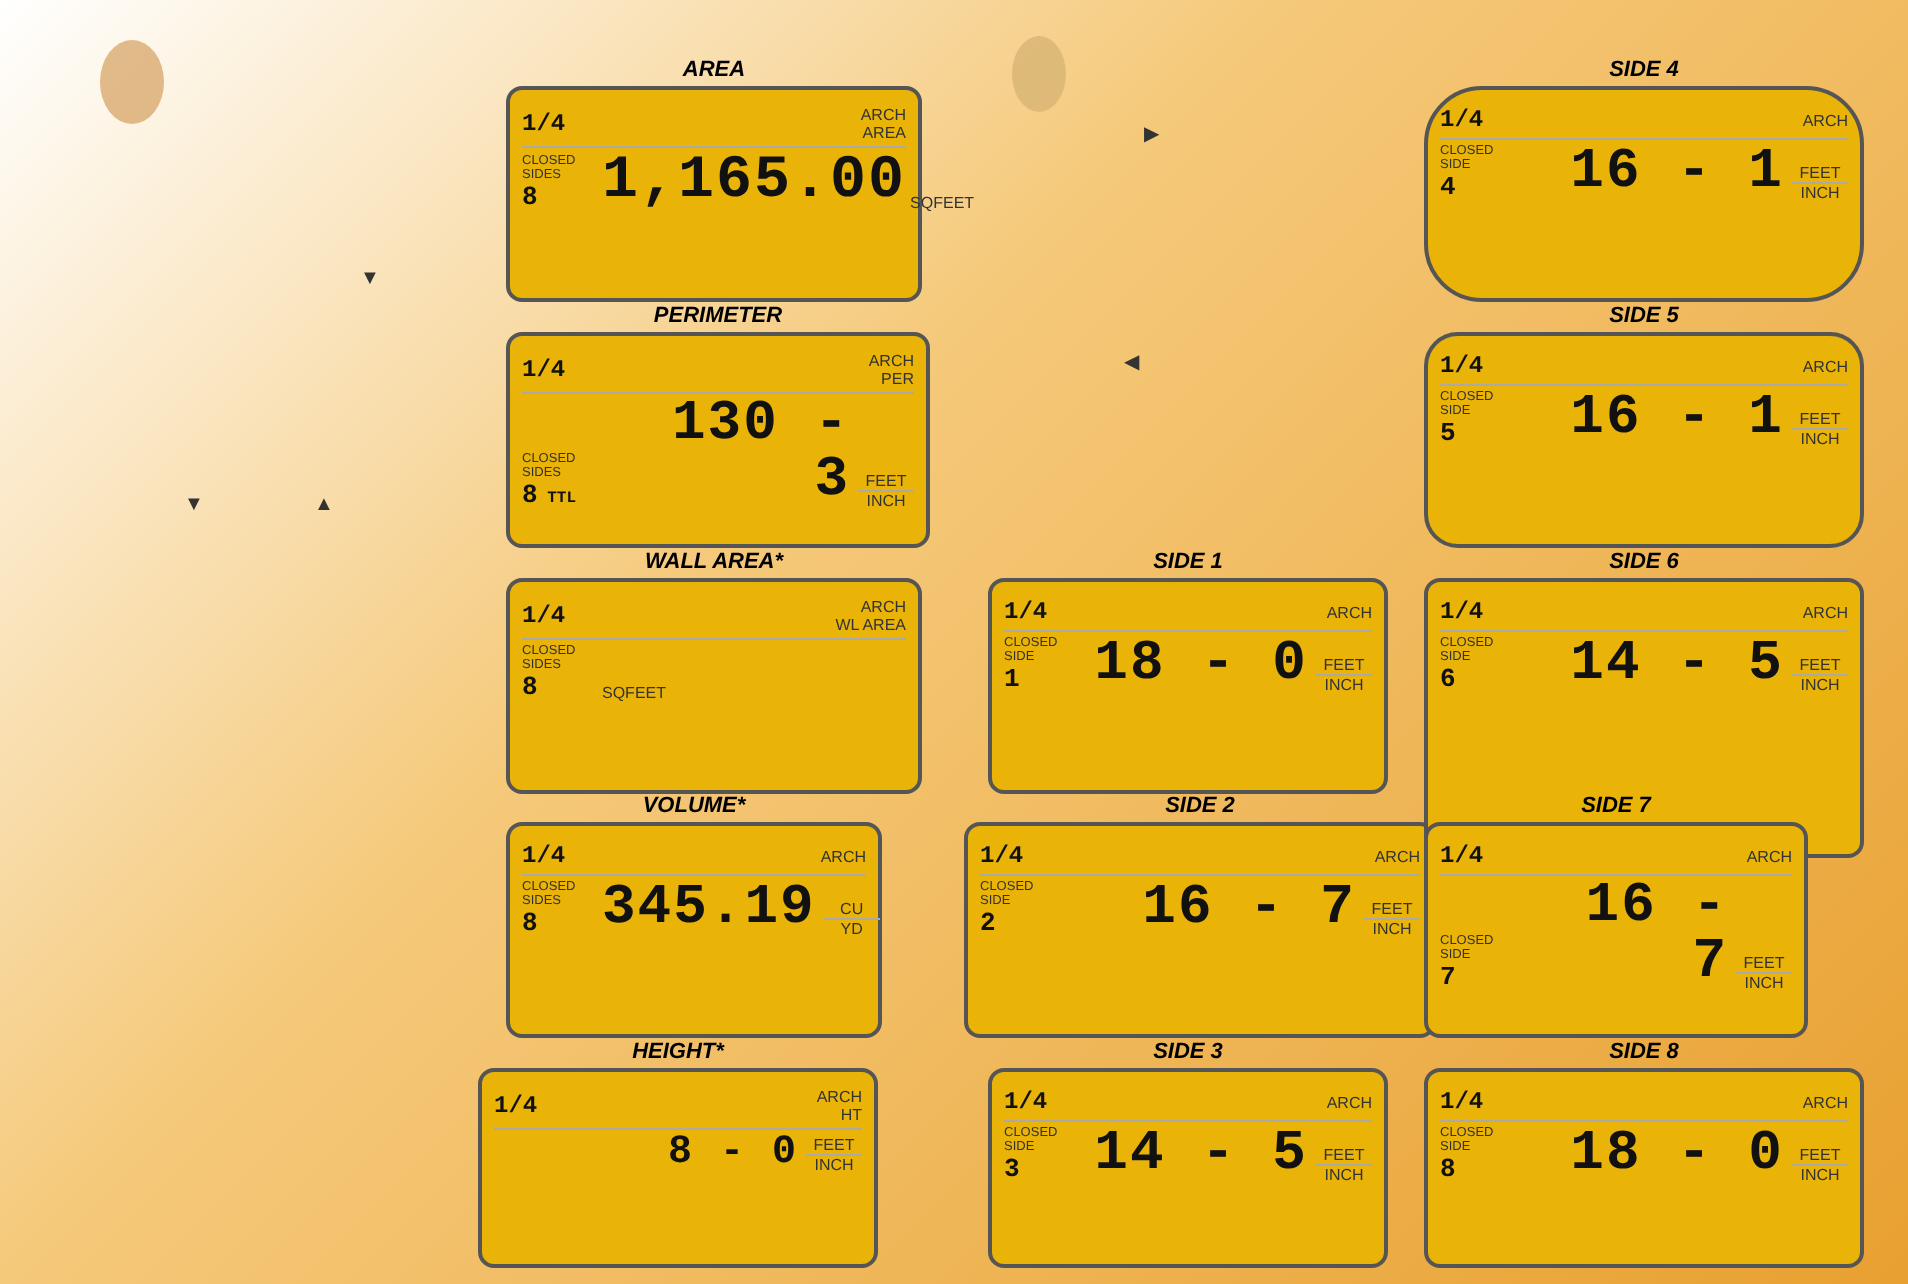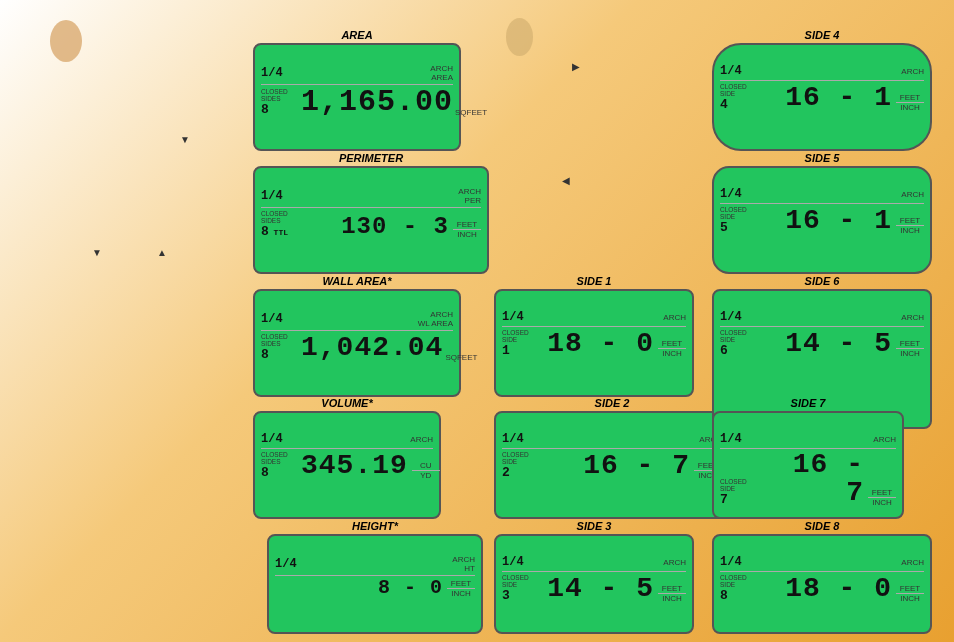--- a/index.html
+++ b/index.html
@@ -18,25 +18,25 @@
       position: absolute;
     }
 
     .arrow {
       position: absolute;
       font-size: 10px;
       color: #333;
     }
 
     .display-card {
-      background: #22c55e;
+      background: #eab308;
       border: 2px solid #555;
       border-radius: 8px;
       position: absolute;
-      padding: 19px 6px;
+      padding: 8px 6px;
     }
 
     .card-title {
       text-align: center;
       font-size: 11px;
       font-weight: bold;
       font-style: italic;
       position: absolute;
       width: 100%;
       left: 0;
@@ -148,35 +148,35 @@
       <span class="closed-label">CLOSED<br>SIDES</span>
       <span class="side-num lcd">8</span>
     </div>
     <span class="big-value lcd" style="font-size:30px;">1,165.00</span>
     <div class="unit-col">
       <span style="font-size:8px;color:#333;">SQFEET</span>
     </div>
   </div>
 </div>
 
-<div class="display-card" style="top:166px;left:253px;width:236px;height:108px;">
+<div class="display-card" style="top:166px;left:253px;width:212px;height:108px;">
   <div class="card-title">PERIMETER</div>
   <div class="card-top-row">
     <span class="fraction lcd">1/4</span>
     <div style="display:flex;flex-direction:column;align-items:flex-end;">
       <span class="arch-label">ARCH</span>
       <span class="mode-label">PER</span>
     </div>
   </div>
   <div class="card-bottom-row" style="align-items:flex-end;">
     <div class="side-info">
       <span class="closed-label">CLOSED<br>SIDES</span>
       <span class="side-num lcd">8<span style="font-size:8px;"> TTL</span></span>
     </div>
-    <span class="big-value lcd" style="font-size:24px;">130 - 3</span>
+    <span class="big-value lcd" style="font-size:28px;">130 - 3</span>
     <div class="unit-col">
       <span style="font-size:8px;color:#333;">FEET</span>
       <span style="font-size:8px;color:#333;border-top:1px solid #aaa;width:100%;text-align:center;">INCH</span>
     </div>
   </div>
 </div>
 
 <div class="display-card" style="top:289px;left:253px;width:208px;height:108px;">
   <div class="card-title">WALL AREA*</div>
   <div class="card-top-row">
@@ -184,21 +184,20 @@
     <div style="display:flex;flex-direction:column;align-items:flex-end;">
       <span class="arch-label">ARCH</span>
       <span class="mode-label">WL  AREA</span>
     </div>
   </div>
   <div class="card-bottom-row" style="align-items:flex-end;">
     <div class="side-info">
       <span class="closed-label">CLOSED<br>SIDES</span>
       <span class="side-num lcd">8</span>
     </div>
-    <span class="big-value lcd" style="font-size:28px;">1,042.04</span>
     <div class="unit-col">
       <span style="font-size:8px;color:#333;">SQFEET</span>
     </div>
   </div>
 </div>
 
 <div class="display-card" style="top:411px;left:253px;width:188px;height:108px;">
   <div class="card-title">VOLUME*</div>
   <div class="card-top-row">
     <span class="fraction lcd">1/4</span>
@@ -210,21 +209,21 @@
       <span class="side-num lcd">8</span>
     </div>
     <span class="big-value lcd" style="font-size:28px;">345.19</span>
     <div class="unit-col">
       <span style="font-size:8px;color:#333;">CU</span>
       <span style="font-size:8px;color:#333;border-top:1px solid #aaa;width:100%;text-align:center;">YD</span>
     </div>
   </div>
 </div>
 
-<div class="display-card" style="top:534px;left:267px;width:216px;height:100px;">
+<div class="display-card" style="top:534px;left:239px;width:200px;height:100px;">
   <div class="card-title">HEIGHT*</div>
   <div class="card-top-row">
     <span class="fraction lcd">1/4</span>
     <div style="display:flex;flex-direction:column;align-items:flex-end;">
       <span class="arch-label">ARCH</span>
       <span class="mode-label">HT</span>
     </div>
   </div>
   <div class="card-bottom-row" style="align-items:flex-end;">
     <span class="big-value lcd" style="font-size:20px;flex:1;">8 - 0</span>
@@ -247,21 +246,21 @@
       <span class="side-num lcd">1</span>
     </div>
     <span class="big-value lcd" style="font-size:28px;">18 - 0</span>
     <div class="unit-col">
       <span style="font-size:8px;color:#333;">FEET</span>
       <span style="font-size:8px;color:#333;border-top:1px solid #aaa;width:100%;text-align:center;">INCH</span>
     </div>
   </div>
 </div>
 
-<div class="display-card" style="top:411px;left:494px;width:236px;height:108px;">
+<div class="display-card" style="top:411px;left:482px;width:236px;height:108px;">
   <div class="card-title">SIDE 2</div>
   <div class="card-top-row">
     <span class="fraction lcd">1/4</span>
     <span class="arch-label">ARCH</span>
   </div>
   <div class="card-bottom-row" style="align-items:flex-end;">
     <div class="side-info">
       <span class="closed-label">CLOSED<br>SIDE</span>
       <span class="side-num lcd">2</span>
     </div>

